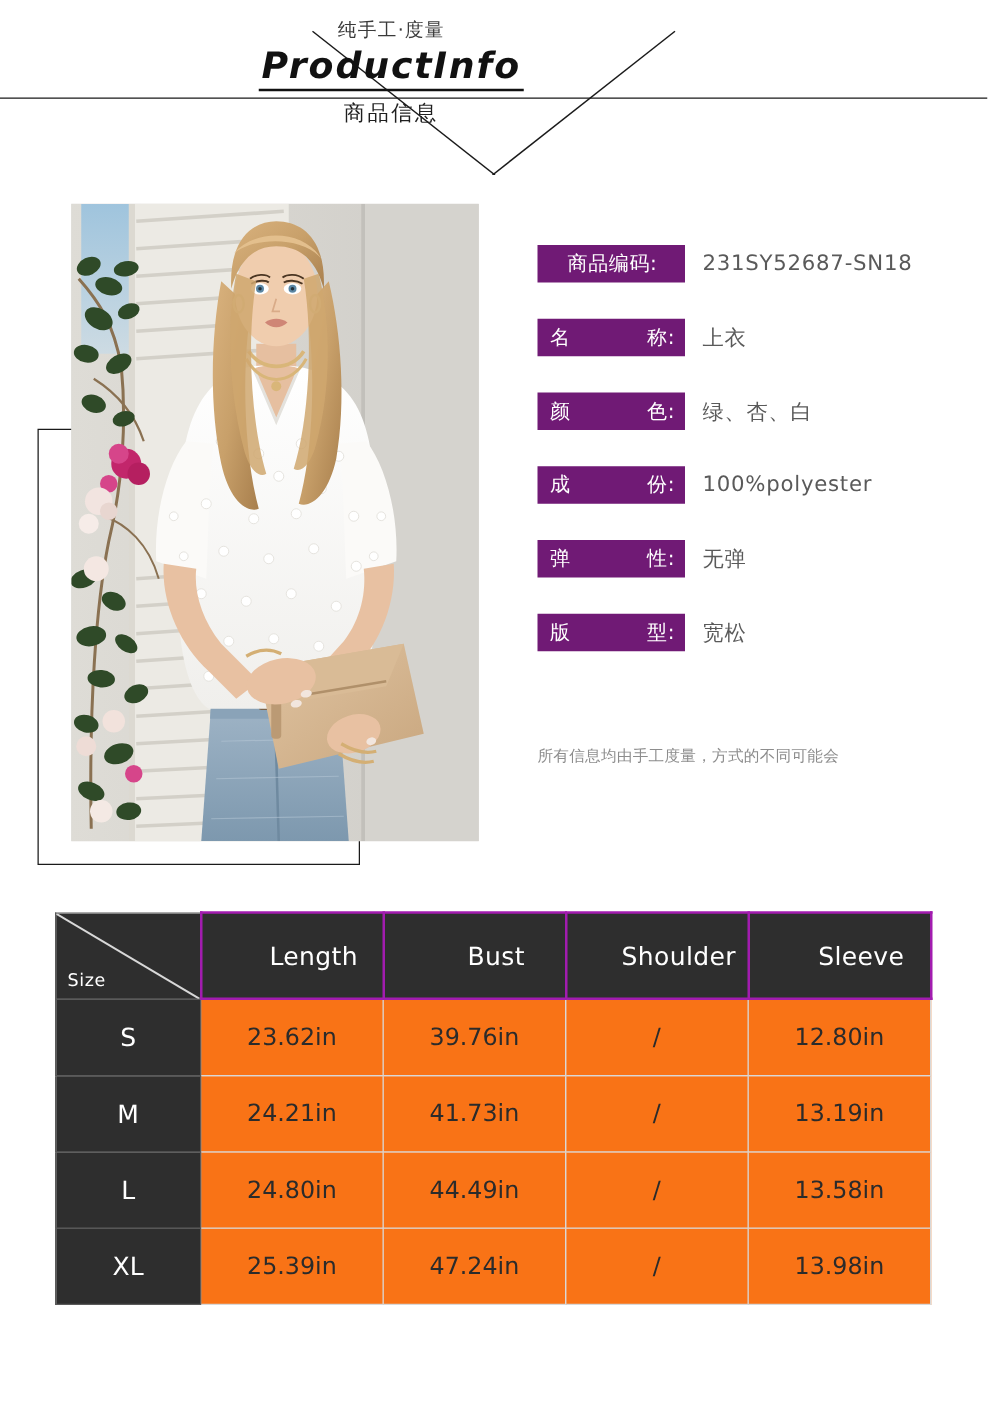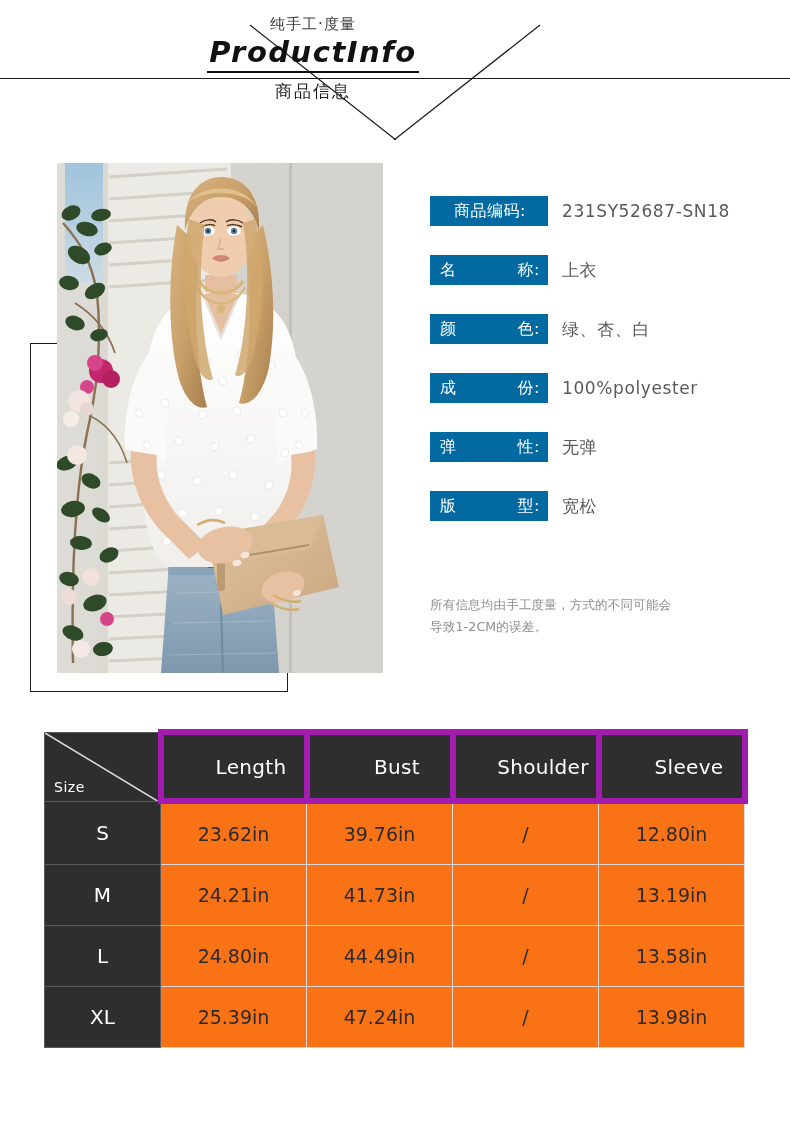--- a/index.html
+++ b/index.html
@@ -101,21 +101,21 @@
   }
   .spec-row {
     display: flex;
     align-items: center;
     height: 30px;
     margin-bottom: 29px;
   }
   .spec-label {
     width: 118px;
     height: 30px;
-    background: #0369a1;
+    background: #701a75;
     color: #ffffff;
     font-size: 16px;
     line-height: 30px;
     display: flex;
     align-items: center;
     justify-content: space-between;
     box-sizing: border-box;
     padding: 0 8px 0 10px;
     letter-spacing: 0.5px;
     font-family: "DejaVu Sans", "Liberation Sans", sans-serif;
@@ -161,21 +161,21 @@
     text-align: center;
     vertical-align: middle;
     height: 58px;
     font-size: 19px;
     color: #2b2b2b;
     font-family: "DejaVu Sans", "Liberation Sans", sans-serif;
   }
   .size-table .th {
     background: #2e2e2e;
     color: #ffffff;
-    border: 6px solid #a21caf;
+    border: 2px solid #a21caf;
     font-size: 20px;
     letter-spacing: 0.3px;
     padding-left: 36px;
   }
   .size-table .size-corner {
     background: #2e2e2e;
     border: 1px solid #5a5a5a;
     position: relative;
     padding: 5px;
     text-decoration: underline;
@@ -492,21 +492,20 @@
       <span>版</span>
       <span>型:</span>
     </div>
     <div class="spec-value">宽松</div>
   </div>
 
 </div>
 
 <div class="note">
   <div>所有信息均由手工度量，方式的不同可能会</div>
-  <div>导致1-2CM的误差。</div>
 </div>
 
 <table class="size-table">
   <colgroup>
     <col class="col-size">
       <col class="col-data">
       <col class="col-data">
       <col class="col-data">
       <col class="col-data">
   </colgroup>

